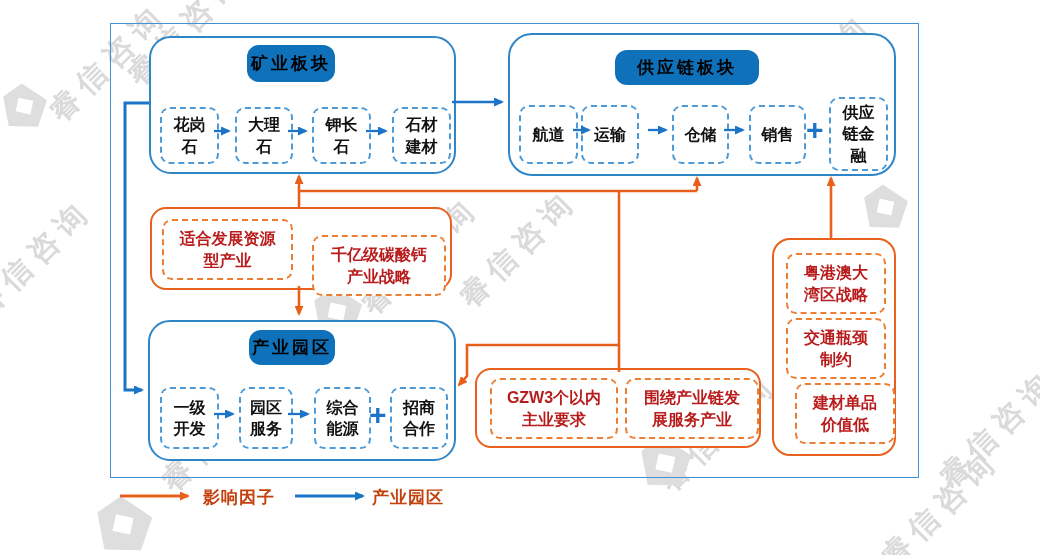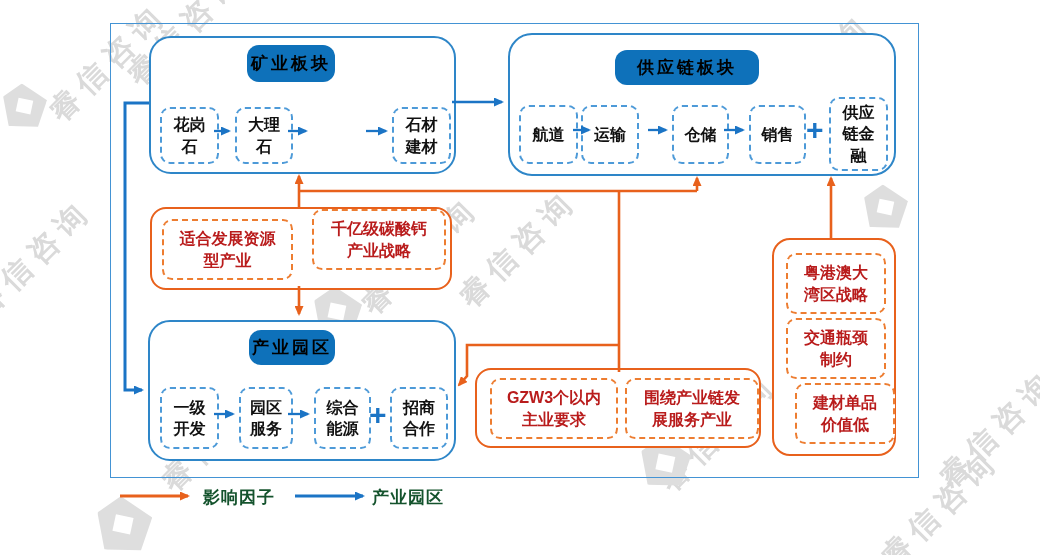--- a/index.html
+++ b/index.html
@@ -27,21 +27,21 @@
   .osec{position:absolute;border:2.2px solid #e8611c;border-radius:16px;background:#fff;z-index:3;}
   .obox{position:absolute;border:2px dashed #ed7d31;border-radius:10px;background:#fff;
         display:flex;align-items:center;justify-content:center;text-align:center;
         font-size:16px;font-weight:bold;color:#b91c1c;line-height:1.35;z-index:4;}
   .obox span{display:inline-block;max-width:100px;}
   .obox.narrow span{max-width:66px;}
   .plus{position:absolute;color:#1b74c5;font-size:30px;font-weight:bold;z-index:4;line-height:1;}
   
   .links{position:absolute;left:0;top:0;z-index:5;pointer-events:none;}
   
-  .legend-label{position:absolute;font-size:17px;font-weight:bold;color:#14532d;z-index:4;letter-spacing:1px;}
+  .legend-label{position:absolute;font-size:17px;font-weight:bold;color:#c2410c;z-index:4;letter-spacing:1px;}
 </style>
 </head>
 <body>
 
 <div class="canvas">
 
   <div class="wm" style="left:40px;top:102px;">睿信咨询</div>
   <div class="wm" style="left:118px;top:66px;">睿信咨询</div>
   <div class="wm" style="left:745px;top:112px;">睿信咨询</div>
   <div class="wm" style="left:-35px;top:298px;">睿信咨询</div>
@@ -73,20 +73,23 @@
   <div class="outer"></div>
 
   <div class="bsec" style="left:149px;top:36px;width:303px;height:134px;">
     <div class="badge" style="left:96px;top:7px;width:88px;height:37px;">矿业板块</div>
     <div class="bbox" style="left:84px;top:69px;width:54px;height:53px;">
         <span>大理石</span>
       </div>
     <div class="bbox" style="left:9px;top:69px;width:55px;height:53px;">
         <span>花岗石</span>
       </div>
+    <div class="bbox" style="left:161px;top:69px;width:55px;height:53px;">
+        <span>钾长石</span>
+      </div>
     <div class="bbox" style="left:241px;top:69px;width:55px;height:53px;">
         <span>石材建材</span>
       </div>
   </div>
 
   <div class="bsec" style="left:508px;top:33px;width:384px;height:139px;border-radius:24px;">
     <div class="badge" style="left:105px;top:15px;width:144px;height:35px;">供应链板块</div>
     <div class="bbox" style="left:9px;top:70px;width:55px;height:55px;">
         <span>航道</span>
       </div>
@@ -119,21 +122,21 @@
     <div class="plus" style="left:219px;top:78px;">+</div>
     <div class="bbox" style="left:240px;top:65px;width:54px;height:58px;">
         <span>招商合作</span>
       </div>
   </div>
 
   <div class="osec" style="left:150px;top:207px;width:298px;height:79px;">
     <div class="obox" style="left:10px;top:10px;width:127px;height:57px;">
         <span>适合发展资源型产业</span>
       </div>
-    <div class="obox" style="left:160px;top:0;width:130px;height:57px;justify-content:center;">
+    <div class="obox" style="left:160px;top:26px;width:130px;height:57px;justify-content:center;">
         <span>千亿级碳酸钙产业战略</span>
       </div>
   </div>
 
   <div class="osec" style="left:475px;top:368px;width:282px;height:76px;">
     <div class="obox" style="left:13px;top:8px;width:124px;height:57px;">
         <span>GZW3个以内主业要求</span>
       </div>
     <div class="obox" style="left:148px;top:8px;width:130px;height:57px;">
         <span>围绕产业链发展服务产业</span>

